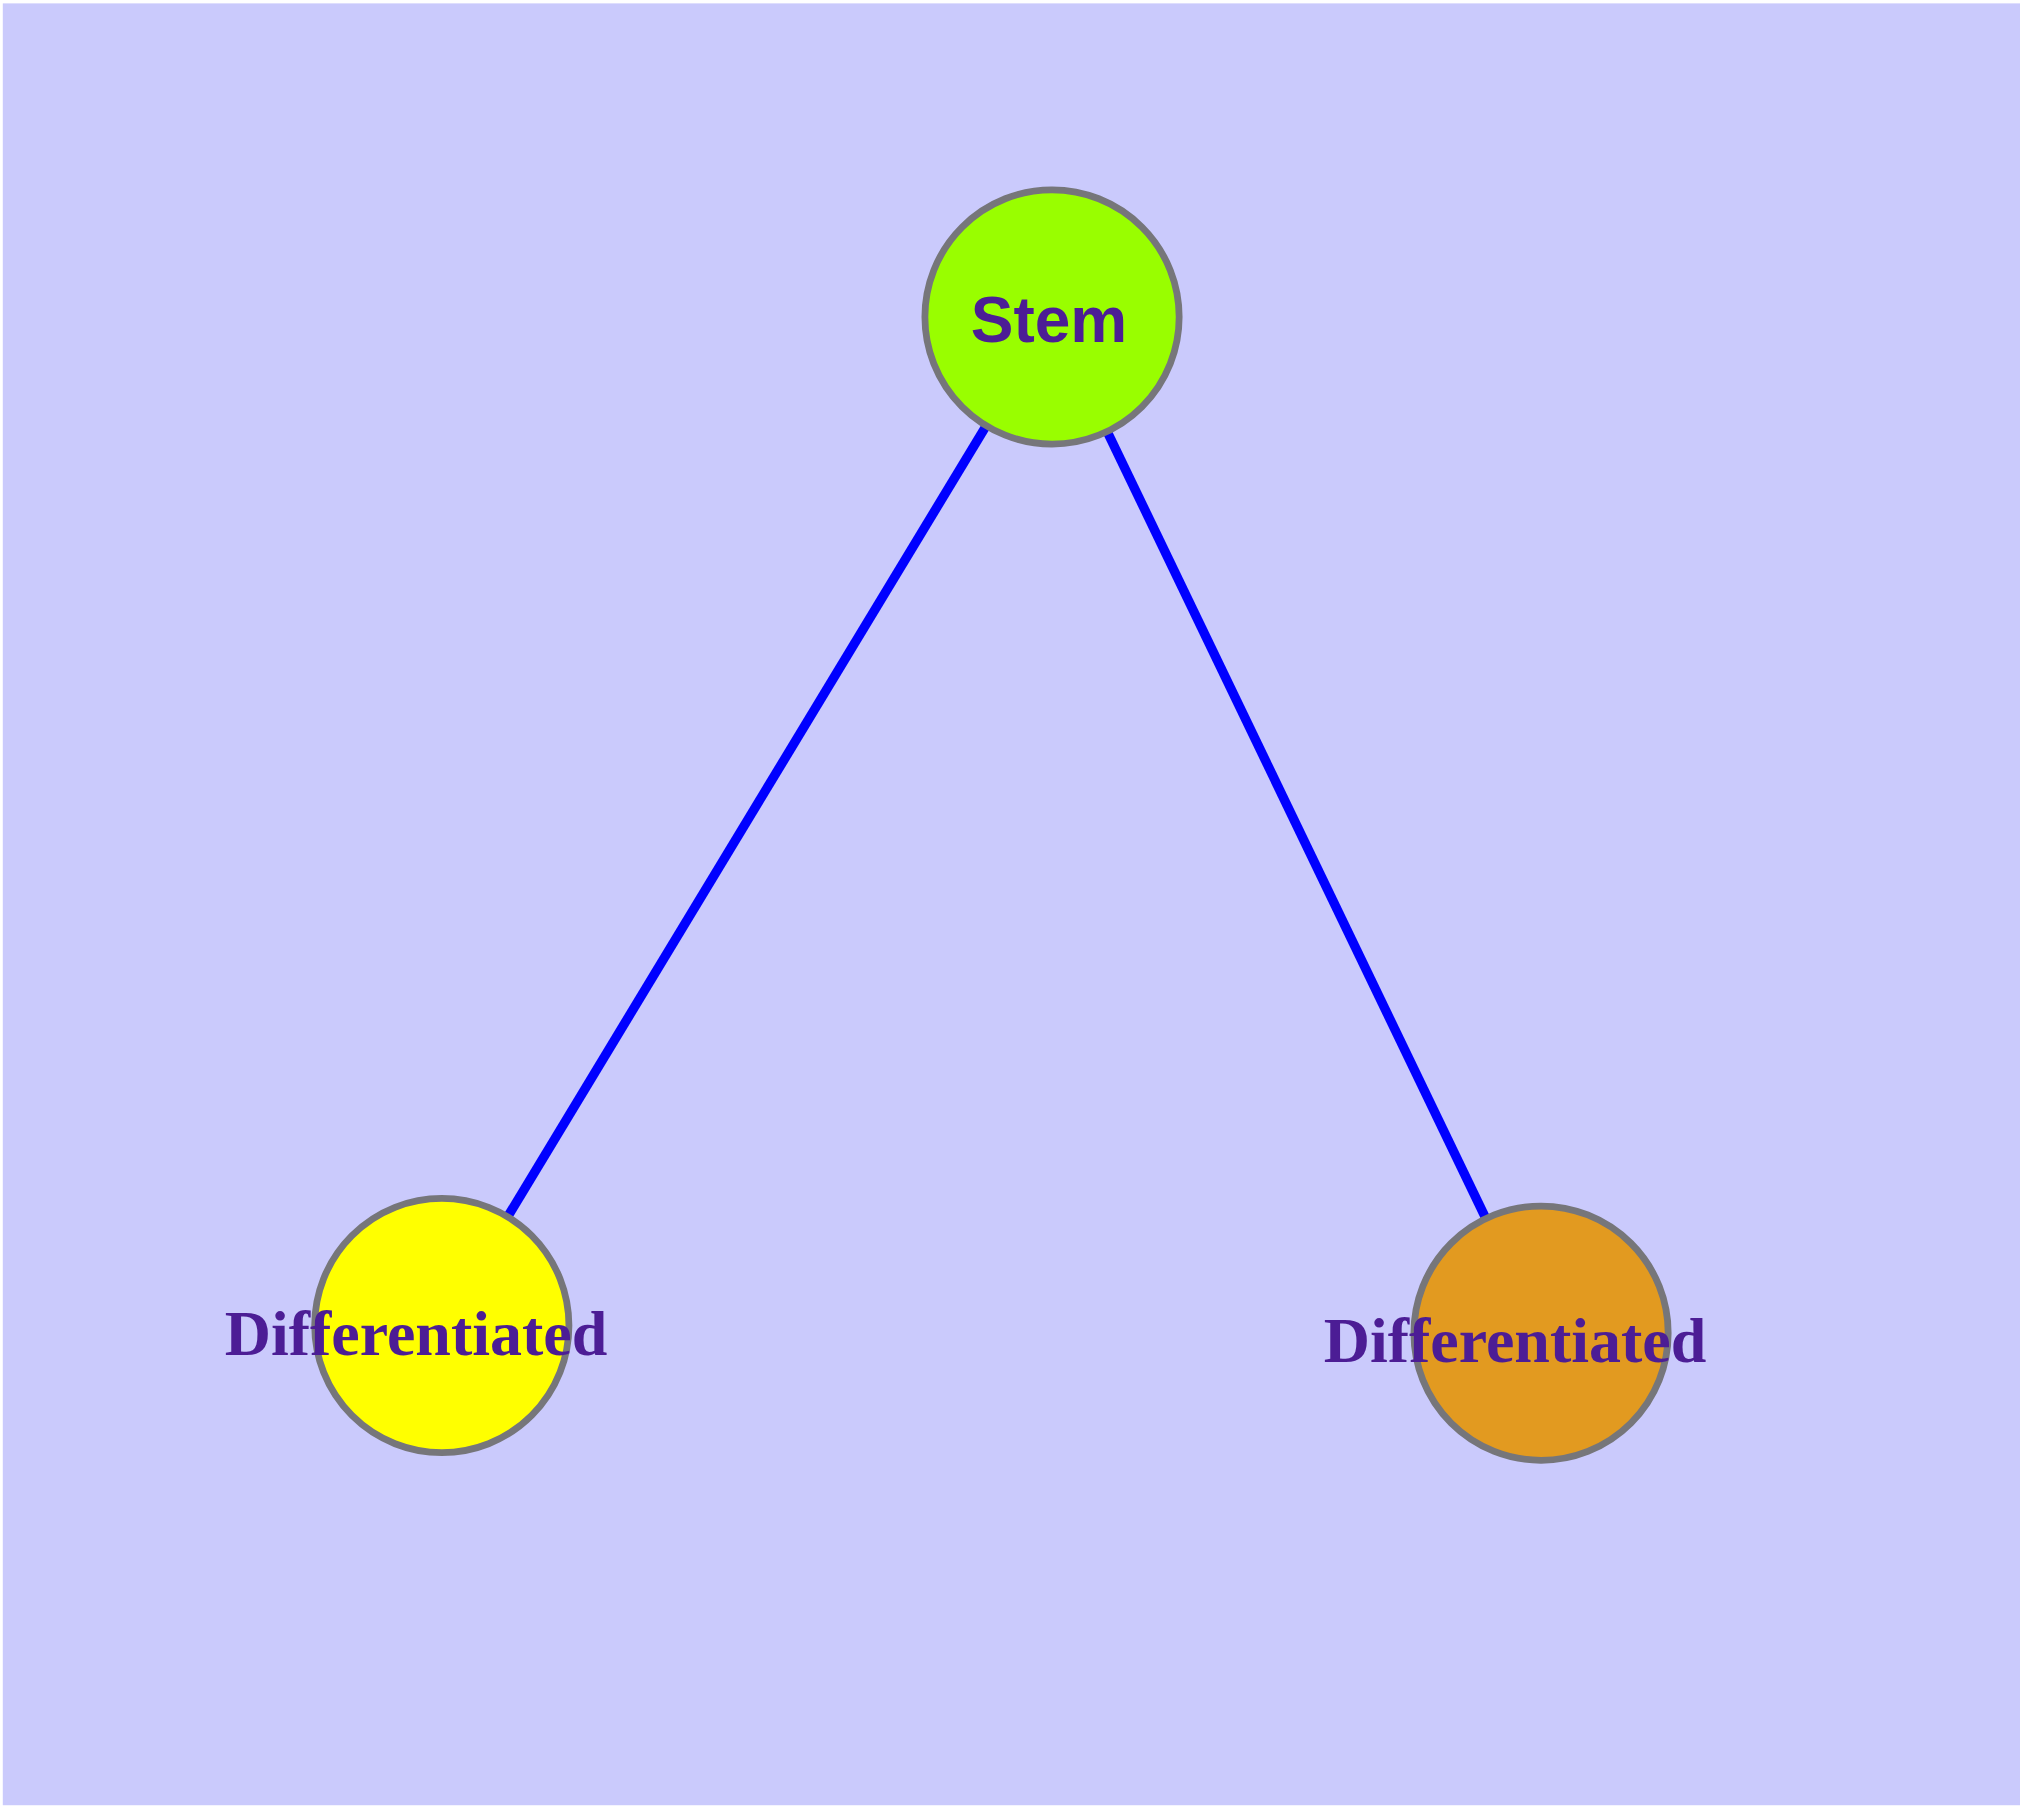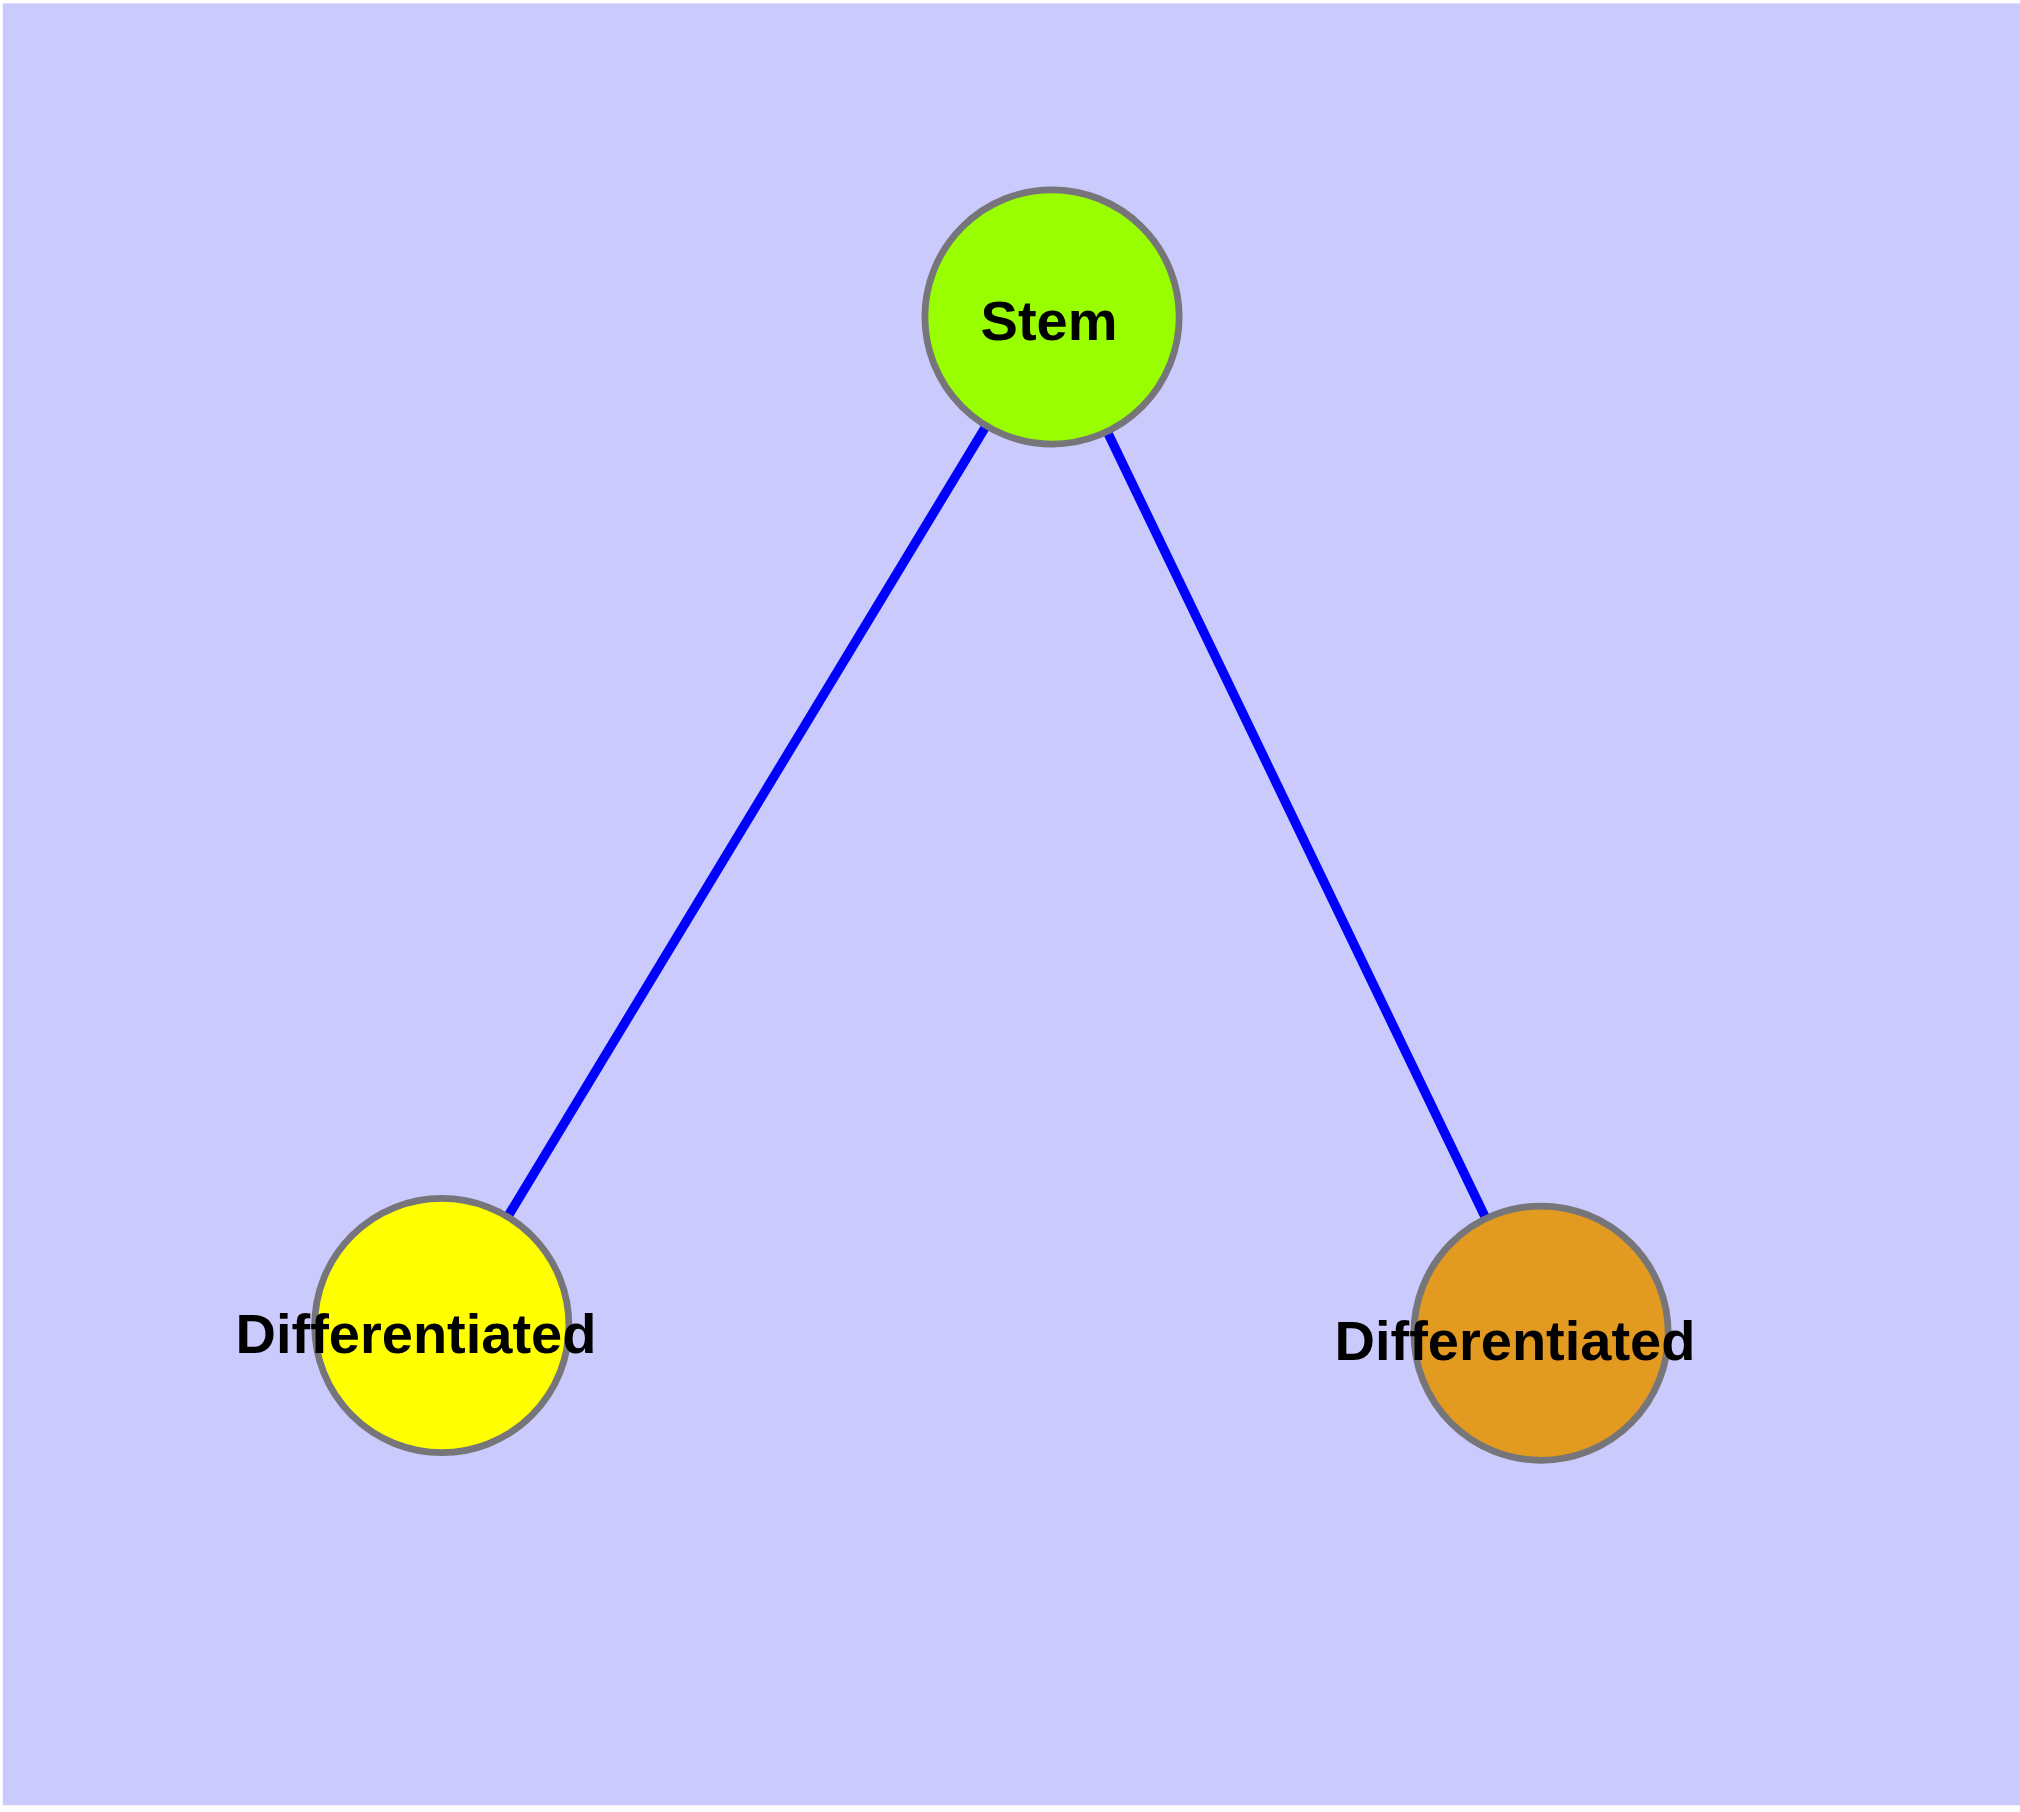--- a/index.html
+++ b/index.html
@@ -24,28 +24,29 @@
     stroke-width: 11;
     stroke-linecap: butt;
   }
   .node {
     stroke-width: 8;
   }
   .label {
     position: absolute;
     transform: translate(-50%, -50%);
     font-weight: bold;
-    font-size: 56px;
+    font-size: 64px;
     line-height: 95px;
-    color: #000000;
+    color: #4c1d95;
     text-align: center;
     white-space: nowrap;
   }
   .label .line {
     display: block;
+    font-family: Liberation Serif, serif;
   }
 </style>
 </head>
 <body>
 
 <div class="stage">
 
   <svg width="2021" height="1812" viewBox="0 0 2384 2138">
 
     <rect x="3" y="4" width="2381" height="2126" fill="#CACAFC"></rect>

